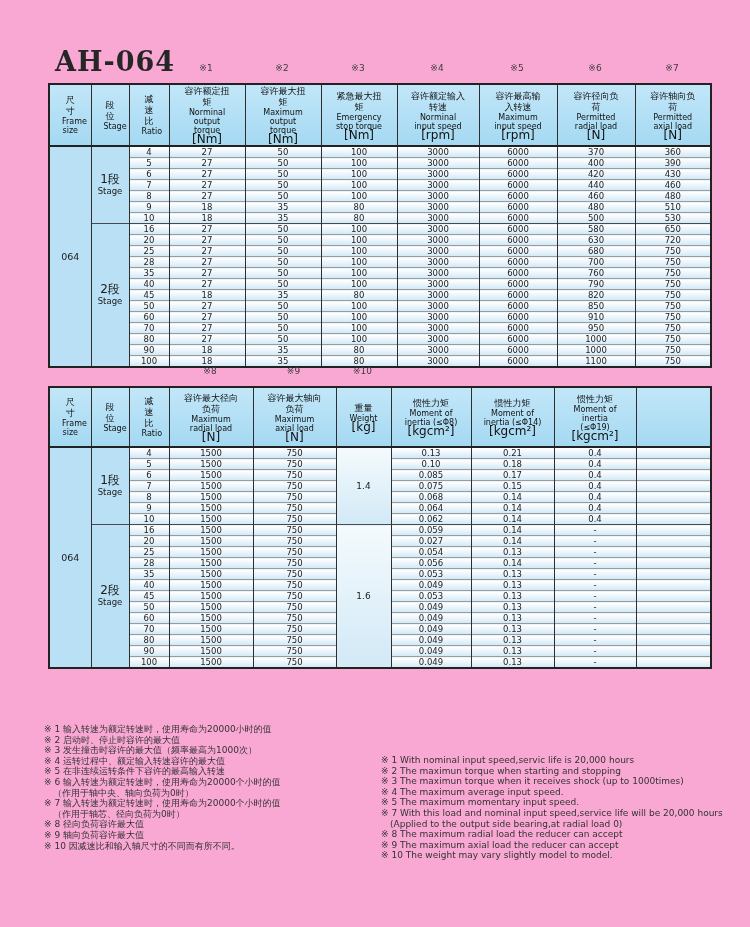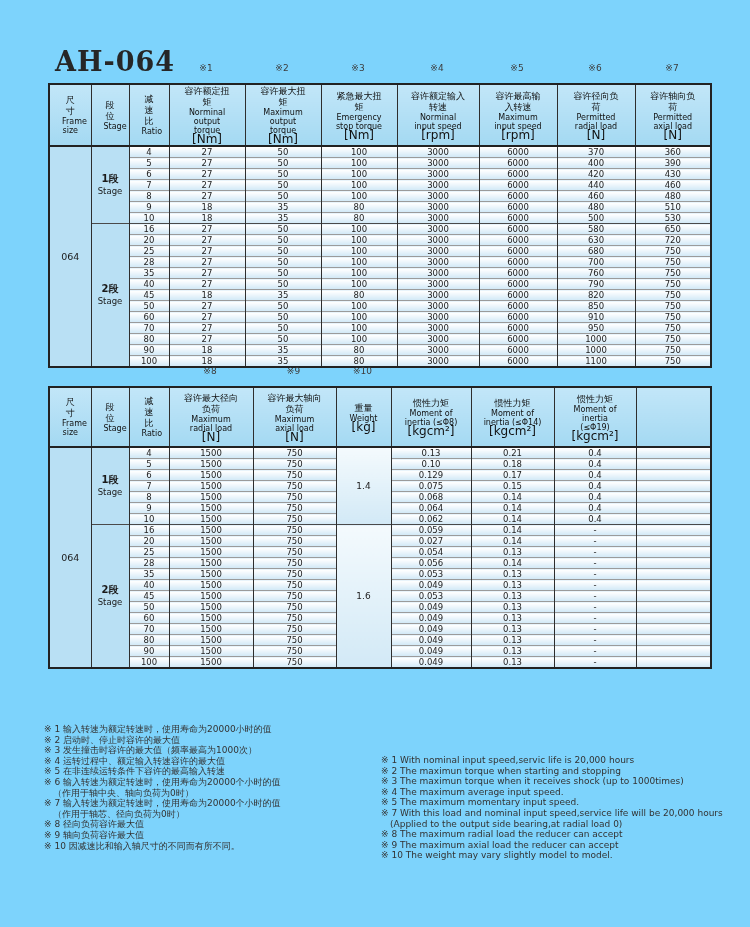--- a/index.html
+++ b/index.html
@@ -1,37 +1,37 @@
 <!DOCTYPE html>
 <html><head>
 <meta charset="utf-8">
 <style>
   html,body{margin:0;padding:0;background:#fff;}
-  .page{position:relative;width:750px;height:927px;background:#7dd3fc;overflow:hidden;
+  .page{position:relative;width:750px;height:927px;background:#f9a8d4;overflow:hidden;
         font-family:"DejaVu Sans","Liberation Sans",sans-serif;color:#222;}
   .title{position:absolute;left:55px;top:46px;font-family:"DejaVu Serif","Liberation Serif",serif;
          font-size:27px;font-weight:bold;letter-spacing:1px;color:#262626;}
   .tblwrap{position:absolute;left:48px;}
   #t1wrap{top:62px;} #t2wrap{top:365px;}
   .refrow{display:flex;height:13px;margin-bottom:8px;}
   .refrow span{display:inline-block;text-align:center;font-size:9px;color:#3c3c3c;line-height:13px;}
   table{border-collapse:collapse;table-layout:fixed;width:662px;border:2px solid #222;background:#fff;}
   thead th{background:linear-gradient(180deg,#c2e6f8 0%,#a4d9f2 100%);
            border-left:1px solid #2e2e2e;border-right:1px solid #2e2e2e;border-bottom:2px solid #222;
            font-weight:normal;padding:1px 12px;vertical-align:middle;}
   #t1wrap thead th{height:50px;} #t2wrap thead th{height:56px;}
   thead .cn{display:block;font-size:9px;line-height:11px;color:#111;}
   thead .en{display:block;font-size:8px;line-height:9px;color:#111;}
   thead .unit{display:block;font-size:12px;line-height:9px;color:#111;}
   tbody td{height:10px;padding:0;text-align:center;font-size:8.5px;line-height:10px;color:#222;
            border-left:1px solid #2e2e2e;border-right:1px solid #2e2e2e;border-top:1px solid #9b9b9b;
            background:linear-gradient(180deg,#ffffff 8%,#d2e9f6 96%);}
   tbody tr.grp td{border-top:1.5px solid #4a4a4a;}
   td.merge{background:#b9e0f4;vertical-align:middle;font-size:9.5px;color:#1a1a1a;}
-  td.merge .cn{display:block;font-size:10px;line-height:12px;font-weight:bold;}
+  td.merge .cn{display:block;font-size:12px;line-height:12px;}
   td.merge .en{display:block;font-size:8.5px;line-height:12px;}
   td.wcell{background:linear-gradient(180deg,#f4fafd 0%,#d2e9f6 100%);font-size:9px;vertical-align:middle;}
   .fncol{position:absolute;font-size:9px;line-height:10.6px;color:#333;}
   #fncn{left:44px;top:724px;width:332px;}
   #fnen{left:381px;top:742px;width:350px;margin-top:13px;}
   .fn-line{white-space:nowrap;}
   .fn-line.cont{padding-left:9px;}
 </style>
 </head>
 <body>
@@ -425,21 +425,21 @@
             <td>750</td>
             <td>0.10</td>
             <td>0.18</td>
             <td>0.4</td>
             <td></td>
           </tr>
           <tr>
             <td>6</td>
             <td>1500</td>
             <td>750</td>
-            <td>0.129</td>
+            <td>0.085</td>
             <td>0.17</td>
             <td>0.4</td>
             <td></td>
           </tr>
           <tr>
             <td>7</td>
             <td>1500</td>
             <td>750</td>
             <td>0.075</td>
             <td>0.15</td>

